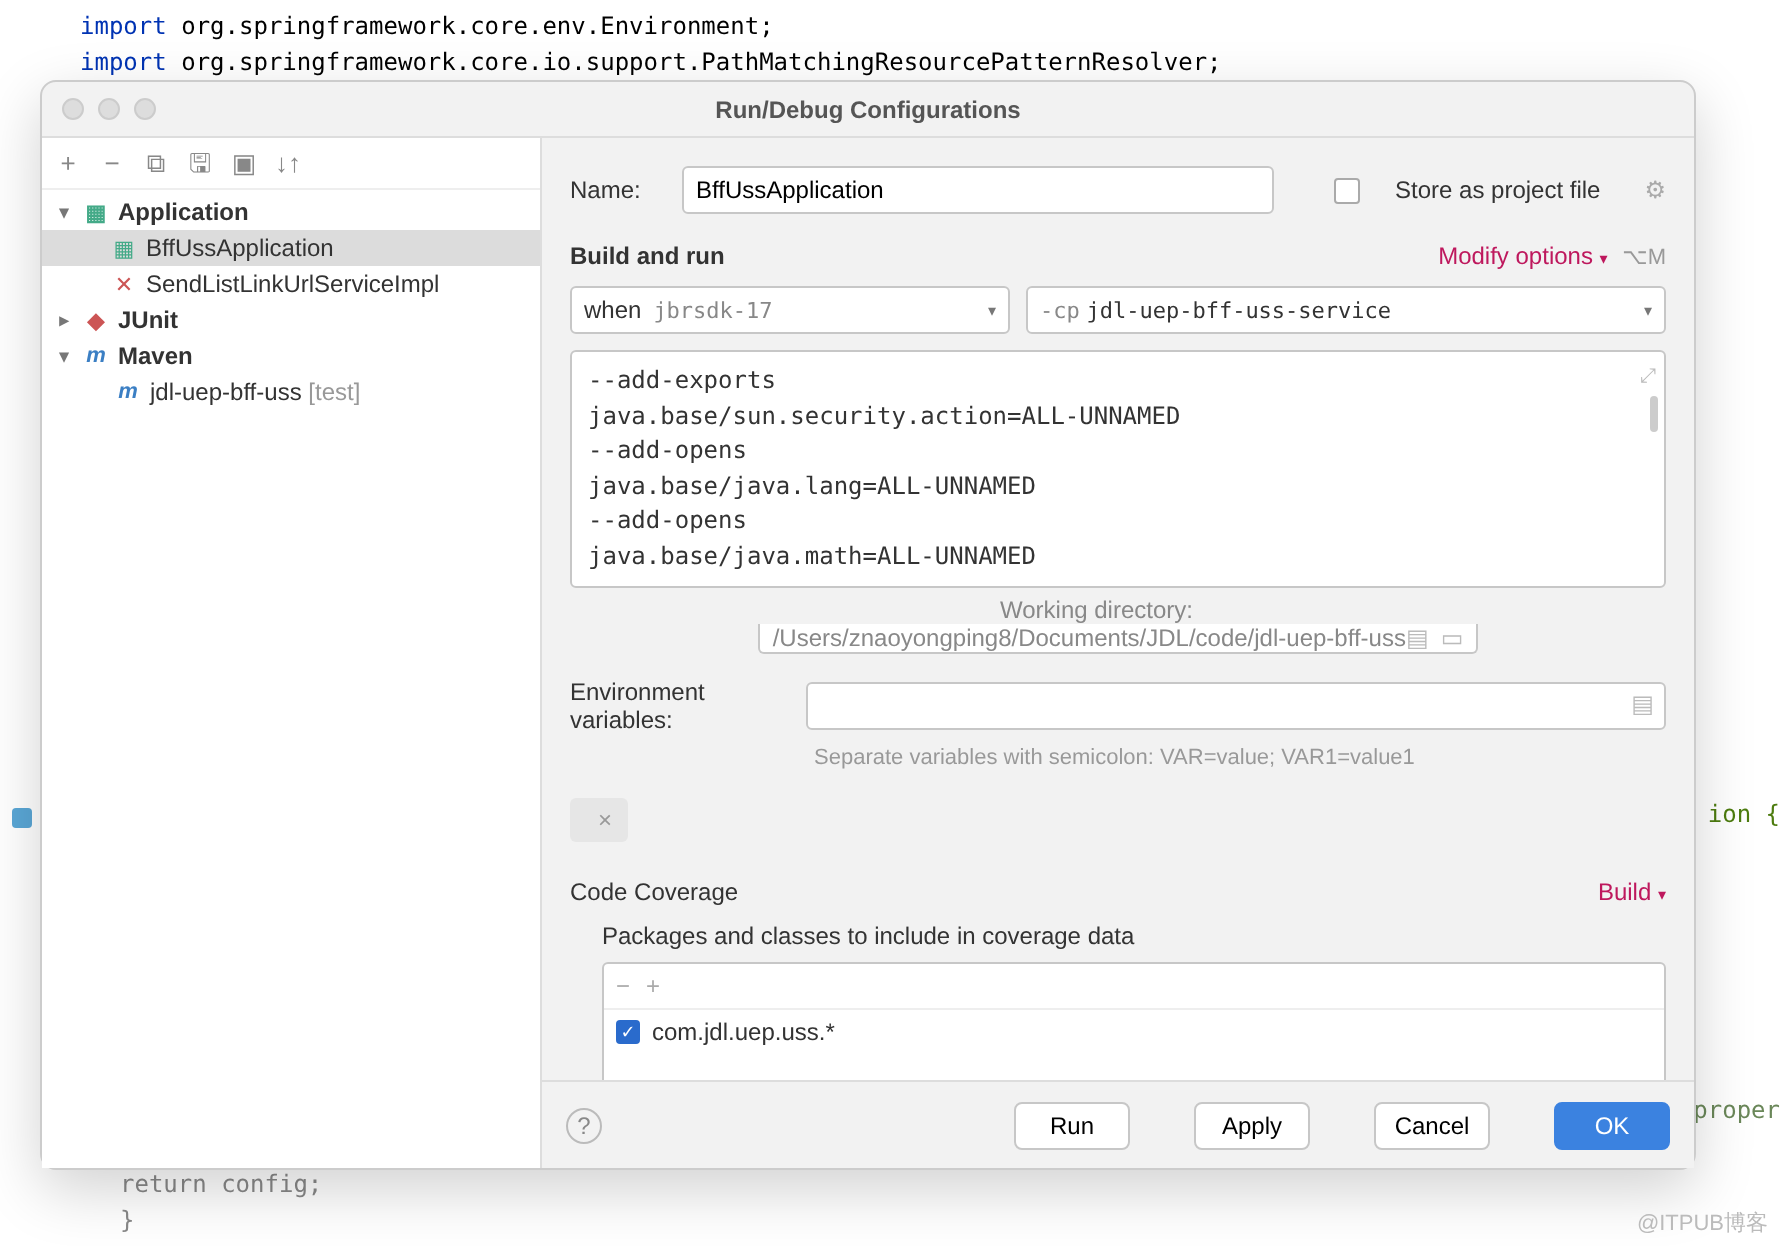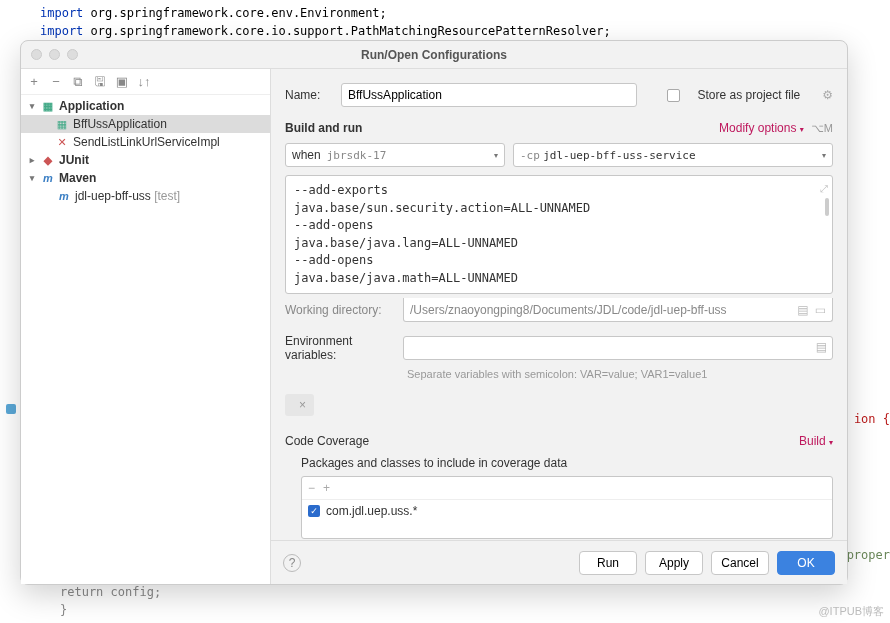--- a/index.html
+++ b/index.html
@@ -3,21 +3,21 @@
 <meta charset="utf-8">
 <style>
 * { box-sizing: border-box; margin: 0; padding: 0; }
 body { font-family: -apple-system, "Helvetica Neue", Arial, sans-serif; font-size: 12px; color: #333; background: #fff; width: 890px; height: 623px; position: relative; overflow: hidden; }
 .bg-code { position: absolute; top: 4px; left: 40px; right: 0; font-family: Menlo, Consolas, monospace; font-size: 12px; color: #333; }
 .bg-code .line { padding: 2px 0; }
 .kw { color: #0033b3; font-weight: 500; }
 .pkg { color: #000; }
 .bg-code-bottom { position: absolute; bottom: 4px; left: 60px; font-family: Menlo, Consolas, monospace; font-size: 12px; }
 .bg-code-bottom .line { padding: 2px 0; color: #888; }
-.bg-right { position: absolute; right: 0; top: 412px; font-family: Menlo, monospace; font-size: 12px; color: #b91c1c; }
+.bg-right { position: absolute; right: 0; top: 400px; font-family: Menlo, monospace; font-size: 12px; color: #4d7c0f; }
 .dialog { position: absolute; top: 40px; left: 20px; width: 828px; height: 545px; background: #f2f2f2; border: 1px solid #ccc; border-radius: 8px; box-shadow: 0 10px 30px rgba(0,0,0,0.18); display: flex; flex-direction: column; }
 .titlebar { height: 28px; display: flex; align-items: center; position: relative; border-bottom: 1px solid #ddd; }
 .traffic { display: flex; gap: 7px; margin-left: 10px; }
 .traffic .dot { width: 11px; height: 11px; border-radius: 50%; background: #ddd; border: 1px solid #ccc; }
 .titlebar .title { position: absolute; left: 0; right: 0; text-align: center; font-weight: 600; color: #555; font-size: 12px; pointer-events: none; }
 .body { display: flex; flex: 1; overflow: hidden; }
 .sidebar { width: 250px; background: #fff; border-right: 1px solid #ddd; display: flex; flex-direction: column; }
 .toolbar { height: 26px; display: flex; align-items: center; gap: 8px; padding: 0 6px; border-bottom: 1px solid #eee; color: #888; }
 .toolbar .ic { width: 14px; height: 14px; display: inline-block; font-size: 13px; line-height: 14px; text-align: center; cursor: pointer; }
 .tree { flex: 1; overflow: auto; padding-top: 2px; }
@@ -52,40 +52,40 @@
 .shortcut { color: #999; margin-left: 4px; font-size: 11px; }
 .run-row { display: flex; gap: 8px; margin-bottom: 8px; }
 .combo { display: flex; align-items: center; height: 24px; background: #fff; border: 1px solid #c7c7c7; border-radius: 3px; padding: 0 6px; }
 .combo .mono { font-family: Menlo, monospace; font-size: 11px; color: #888; }
 .combo .jv { color: #333; margin-right: 6px; }
 .combo .car { margin-left: auto; color: #777; font-size: 8px; }
 .cp-box { flex: 1; }
 .vm-box { position: relative; border: 1px solid #c7c7c7; border-radius: 3px; background: #fff; padding: 6px 8px; font-family: Menlo, monospace; font-size: 12px; color: #333; line-height: 17.5px; white-space: pre; overflow: hidden; }
 .vm-box .exp { position: absolute; top: 4px; right: 4px; color: #bbb; font-size: 10px; }
 .vm-scroll { position: absolute; right: 3px; top: 22px; width: 4px; height: 18px; background: #ccc; border-radius: 2px; }
-.wd-row { display: flex; align-items: center; margin-top: 4px; margin-bottom: 12px; }
+.wd-row { display: flex; align-items: center; margin-top: 4px; margin-bottom: 12px; flex-direction: column; }
 .wd-row .lbl { width: 118px; color: #888; text-decoration: line-through; text-decoration-color: #ccc; }
 .wd-row .lbl span { text-decoration: none; display: inline-block; }
 .wd-input { flex: 1; height: 24px; background: #fff; border: 1px solid #c7c7c7; border-top: none; border-radius: 0 0 3px 3px; padding: 0 6px; font-size: 12px; color: #888; position: relative; display: flex; align-items: center; }
 .wd-icons { margin-left: auto; display: flex; gap: 6px; color: #bbb; }
 .env-input { flex: 1; position: relative; }
 .env-input .end-ic { position: absolute; right: 6px; top: 4px; color: #bbb; }
 .hint { font-size: 11px; color: #999; margin-left: 122px; margin-top: -8px; margin-bottom: 14px; }
 .chip { display: inline-flex; align-items: center; background: #e6e6e6; border-radius: 3px; padding: 4px 8px; font-size: 12px; color: #555; margin-bottom: 18px; }
 .chip .x { margin-left: 6px; color: #999; cursor: pointer; }
 .cov-head { display: flex; justify-content: space-between; margin-bottom: 8px; }
 .cov-sub { font-size: 12px; color: #333; margin-left: 16px; margin-bottom: 6px; }
 .cov-box { margin-left: 16px; border: 1px solid #c7c7c7; border-radius: 3px; background: #fff; }
 .cov-tb { display: flex; gap: 8px; padding: 4px 6px; color: #aaa; border-bottom: 1px solid #eee; }
 .cov-row { display: flex; align-items: center; gap: 6px; padding: 4px 6px; }
 .cov-row .chk { width: 12px; height: 12px; background: #2a6bcc; border-radius: 2px; color: #fff; font-size: 9px; display: flex; align-items: center; justify-content: center; }
 .footer { height: 44px; border-top: 1px solid #ddd; display: flex; align-items: center; padding: 0 12px; background: #f2f2f2; }
 .help { width: 18px; height: 18px; border: 1px solid #bbb; border-radius: 50%; display: flex; align-items: center; justify-content: center; color: #888; cursor: pointer; }
 .btns { margin-left: auto; display: flex; gap: 8px; }
-.btn { min-width: 58px; height: 24px; padding: 0 0; border: 1px solid #c7c7c7; border-radius: 4px; background: #fff; font-size: 12px; cursor: pointer; }
+.btn { min-width: 58px; height: 24px; padding: 0 0; border: 1px solid #c7c7c7; border-radius: 4px; background: #fff; font-size: 12px; cursor: pointer; margin-left: 24px; }
 .btn.primary { background: #3b82e0; border-color: #3b82e0; color: #fff; }
 .watermark { position: absolute; bottom: 4px; right: 6px; color: #bbb; font-size: 11px; }
 .gutter-ic { position: absolute; left: 6px; top: 404px; width: 10px; height: 10px; border-radius: 2px; background: #5aa7d6; }
 </style>
 </head>
 <body>
 
 <div class="bg-code">
   <div class="line"><span class="kw">import</span> <span class="pkg">org.springframework.core.env.Environment;</span></div>
   <div class="line"><span class="kw">import</span> <span class="pkg">org.springframework.core.io.support.PathMatchingResourcePatternResolver;</span></div>
@@ -98,21 +98,21 @@
 <div class="bg-right" style="top:548px;color:#6a8759">proper</div>
 <div class="gutter-ic"></div>
 
 <div class="dialog">
   <div class="titlebar">
     <div class="traffic">
       <span class="dot"></span>
       <span class="dot"></span>
       <span class="dot"></span>
     </div>
-    <div class="title">Run/Open Configurations</div>
+    <div class="title">Run/Debug Configurations</div>
   </div>
   <div class="body">
     <div class="sidebar">
       <div class="toolbar">
         <span class="ic">+</span>
         <span class="ic">−</span>
         <span class="ic">⧉</span>
         <span class="ic">🖫</span>
         <span class="ic">▣</span>
         <span class="ic">↓↑</span>

